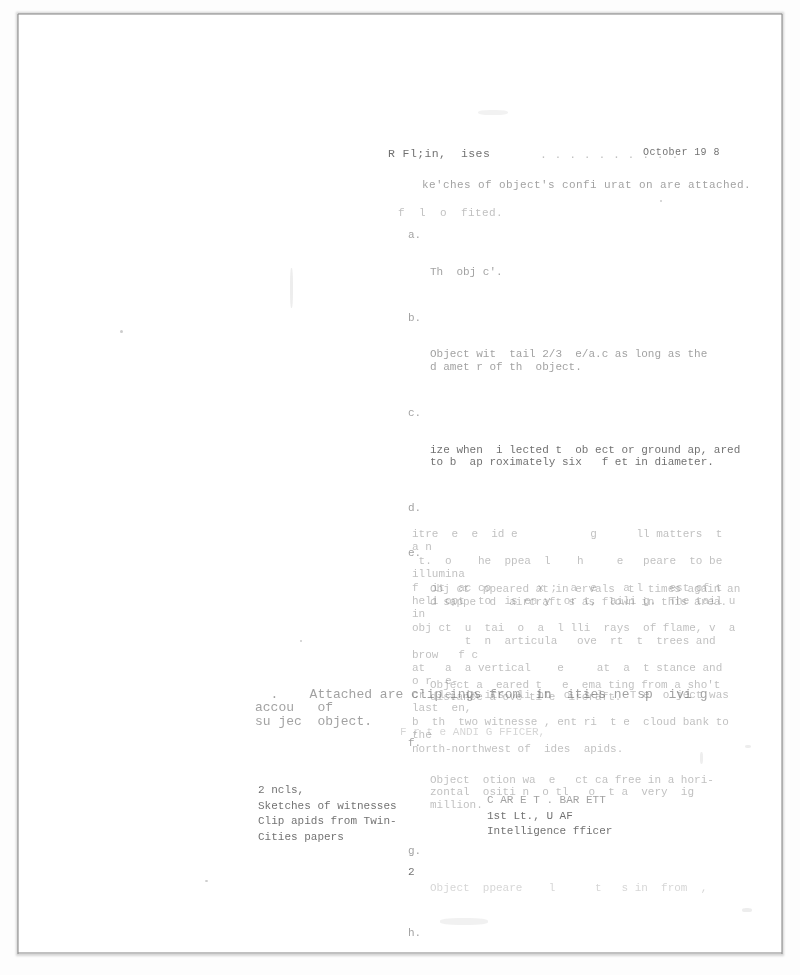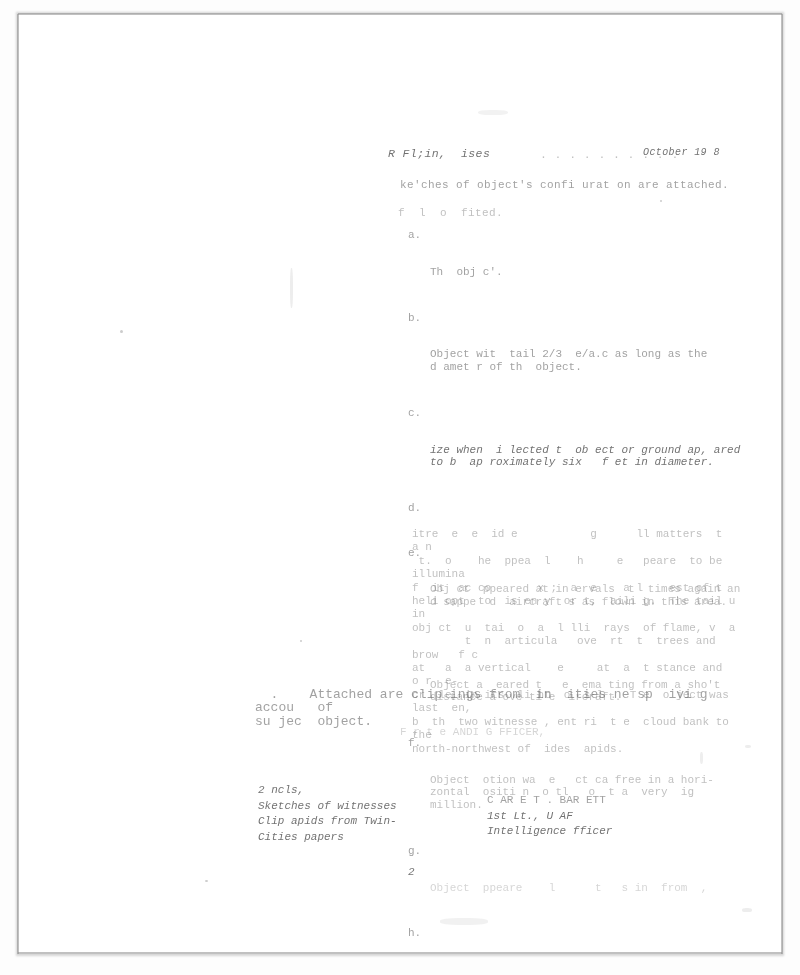--- a/index.html
+++ b/index.html
@@ -53,21 +53,21 @@
 
   
   .doc-text {
     position: absolute;
     font-family: "Liberation Mono", monospace;
     white-space: pre;
     color: #2a2a2a;
     letter-spacing: .4px;
     line-height: 1.0;
   }
-  .f2 { color: #3a3a3a; opacity: .72; font-style: italic; }
+  .f2 { color: #3a3a3a; opacity: .72; }
   .f3 { color: #555555; opacity: .55; }
   .f4 { color: #6b6b6b; opacity: .42; }
   .f5 { color: #808080; opacity: .32; }
 
   #header-line {
     top: 148px;
     left: 388px;
     font-size: 11.5px;
   }
   #header-date {
@@ -197,21 +197,21 @@
   <div class="speck" style="left:660px; top:200px; width:2px; height:2px;"></div>
   <div class="speck" style="left:300px; top:640px; width:2px; height:2px;"></div>
   <div class="speck" style="left:205px; top:880px; width:3px; height:2px;"></div>
 
   <div class="doc-text f2" id="header-line">R Fl;in,  ises</div>
 
   <div class="doc-text f4" id="header-dots">. . . . . . . . . .</div>
 
   <div class="doc-text f2" id="header-date">October 19 8</div>
 
-  <div class="doc-text f3 para" style="left:400px; top:180px;">ke'ches of object's confi urat on are attached.</div>
+  <div class="doc-text f3 para" style="left:422px; top:180px;">ke'ches of object's confi urat on are attached.</div>
 
   <div class="doc-text f4 para" style="left:398px; top:208px;">f  l  o  fited.</div>
 
   <div id="bullets">
 
     <div class="bullet-row">
       <span class="bullet-mark f3">a.</span>
       <span class="bullet-body f3">Th  obj c'.</span>
     </div>
 

